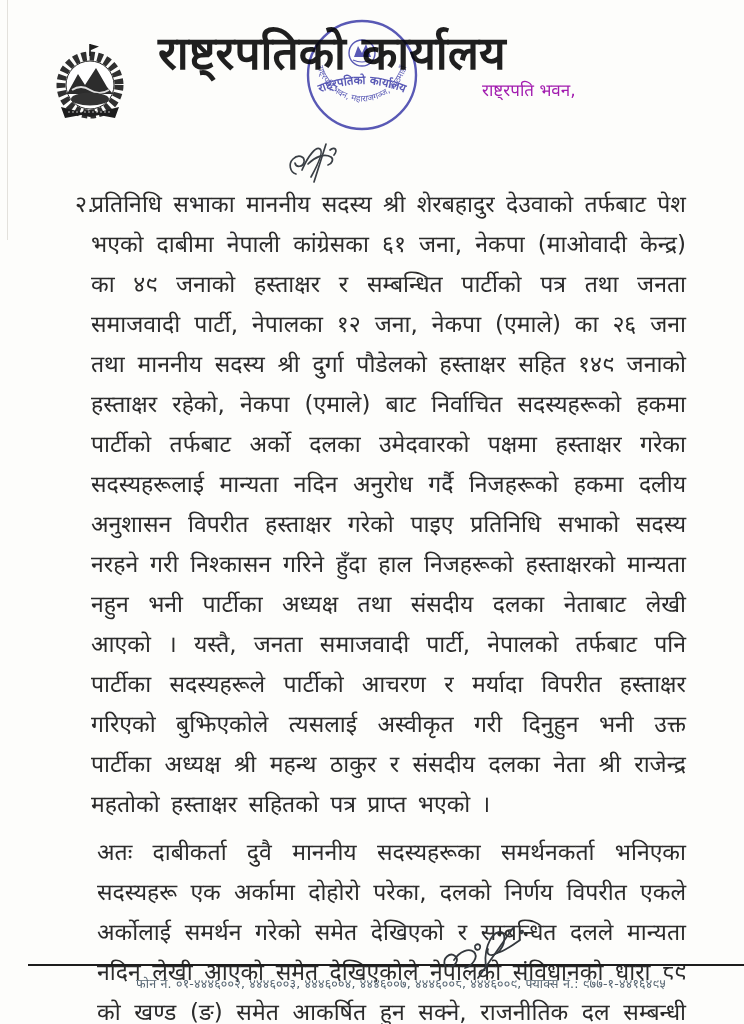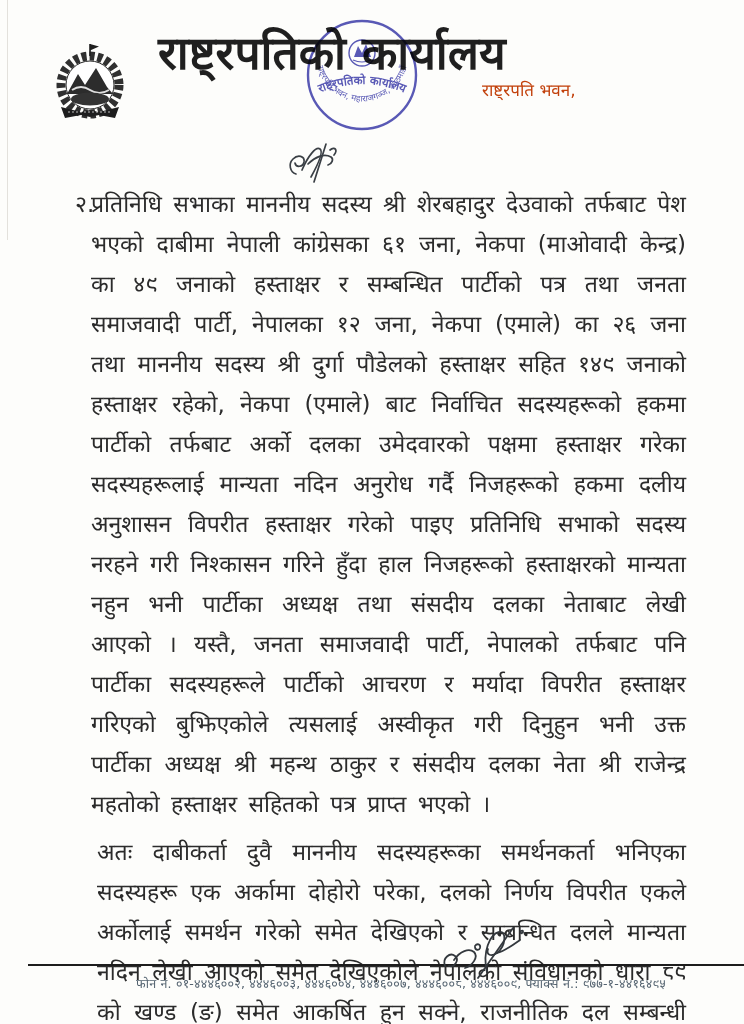--- a/index.html
+++ b/index.html
@@ -27,21 +27,21 @@
     position:absolute;left:158px;top:20px;width:420px;
     font-size:46px;font-weight:600;color:#1f1f1f;letter-spacing:0px;
     font-family:"DejaVu Sans", sans-serif;white-space:nowrap;
   }
   .stamp{
     position:absolute;left:300px;top:14px;width:124px;height:122px;
     color:var(--stamp-blue);opacity:.85;mix-blend-mode:multiply;z-index:5;
   }
   .address{
     position:absolute;left:482px;top:78px;width:240px;
-    font-size:17px;line-height:25px;color:#c2410c;
+    font-size:17px;line-height:25px;color:#a21caf;
   }
   
   .sig-top{position:absolute;left:286px;top:142px;width:54px;height:44px;color:#3a3f45;}
   .sig-bottom{position:absolute;left:441px;top:926px;width:88px;height:54px;color:#33383d;z-index:8;}
   
   .letter-body{
     position:absolute;left:77px;top:184px;width:609px;
     font-size:23px;line-height:40px;color:var(--ink);
     text-align:justify;word-spacing:4px;
   }

